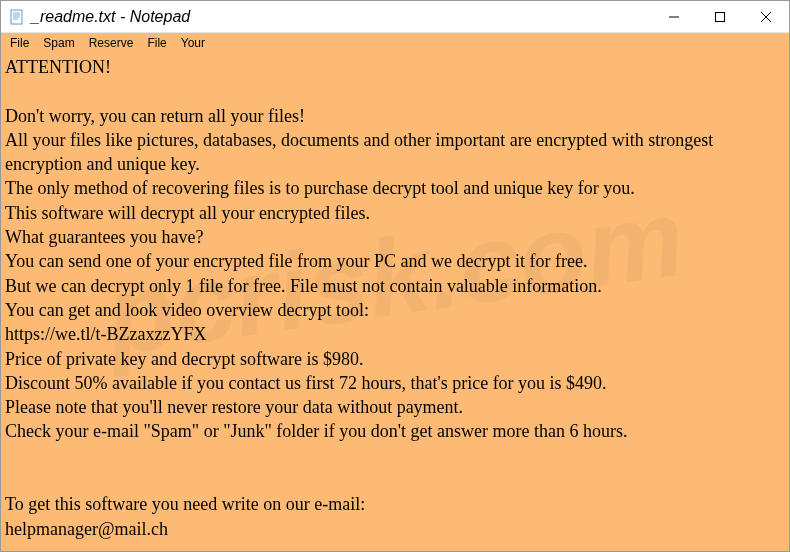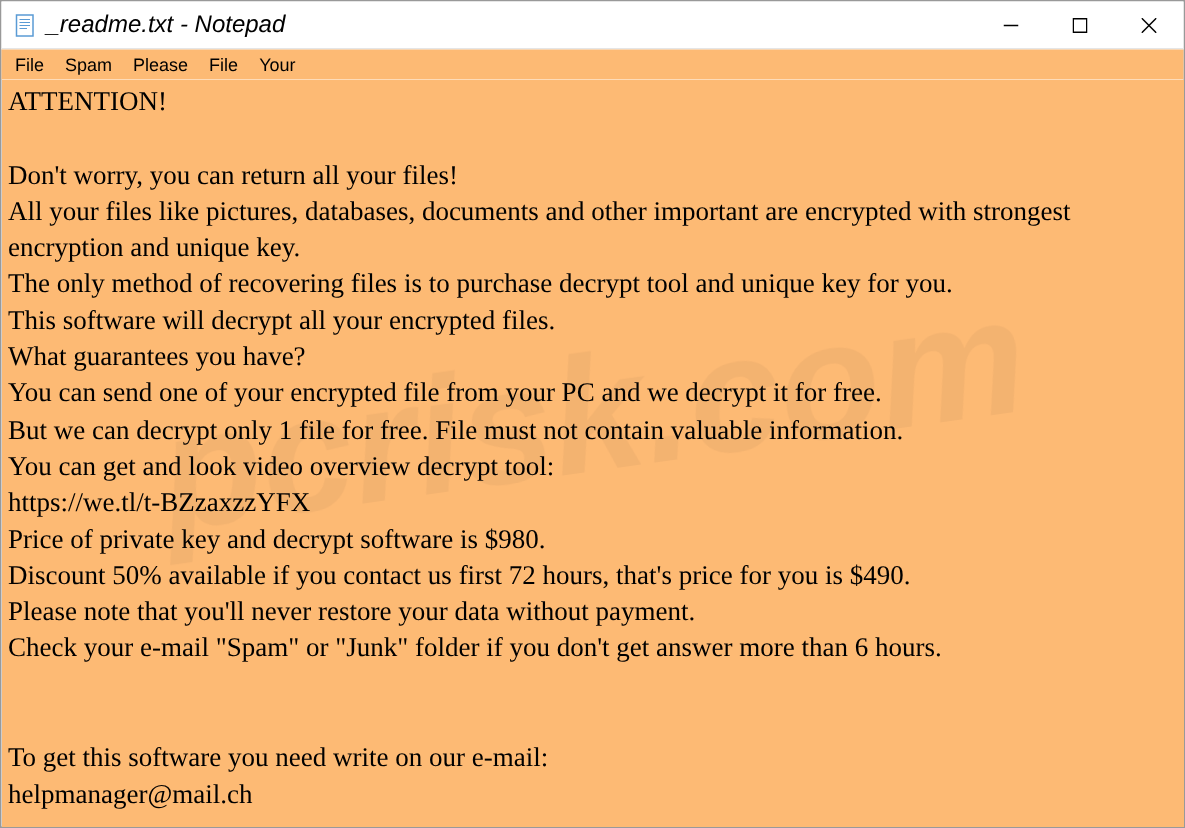--- a/index.html
+++ b/index.html
@@ -126,21 +126,21 @@
             <line x1="0" y1="0" x2="10" y2="10" stroke="#000" stroke-width="1"></line>
             <line x1="10" y1="0" x2="0" y2="10" stroke="#000" stroke-width="1"></line>
           </svg>
       </button>
     </div>
   </div>
 
   <div class="menubar">
     <span class="menu-item">File</span>
     <span class="menu-item">Spam</span>
-    <span class="menu-item">Please</span>
+    <span class="menu-item">Reserve</span>
     <span class="menu-item">File</span>
     <span class="menu-item">Your</span>
   </div>
 
   <div class="content">ATTENTION!
 
 Don't worry, you can return all your files!
 All your files like pictures, databases, documents and other important are encrypted with strongest encryption and unique key.
 The only method of recovering files is to purchase decrypt tool and unique key for you.
 This software will decrypt all your encrypted files.

